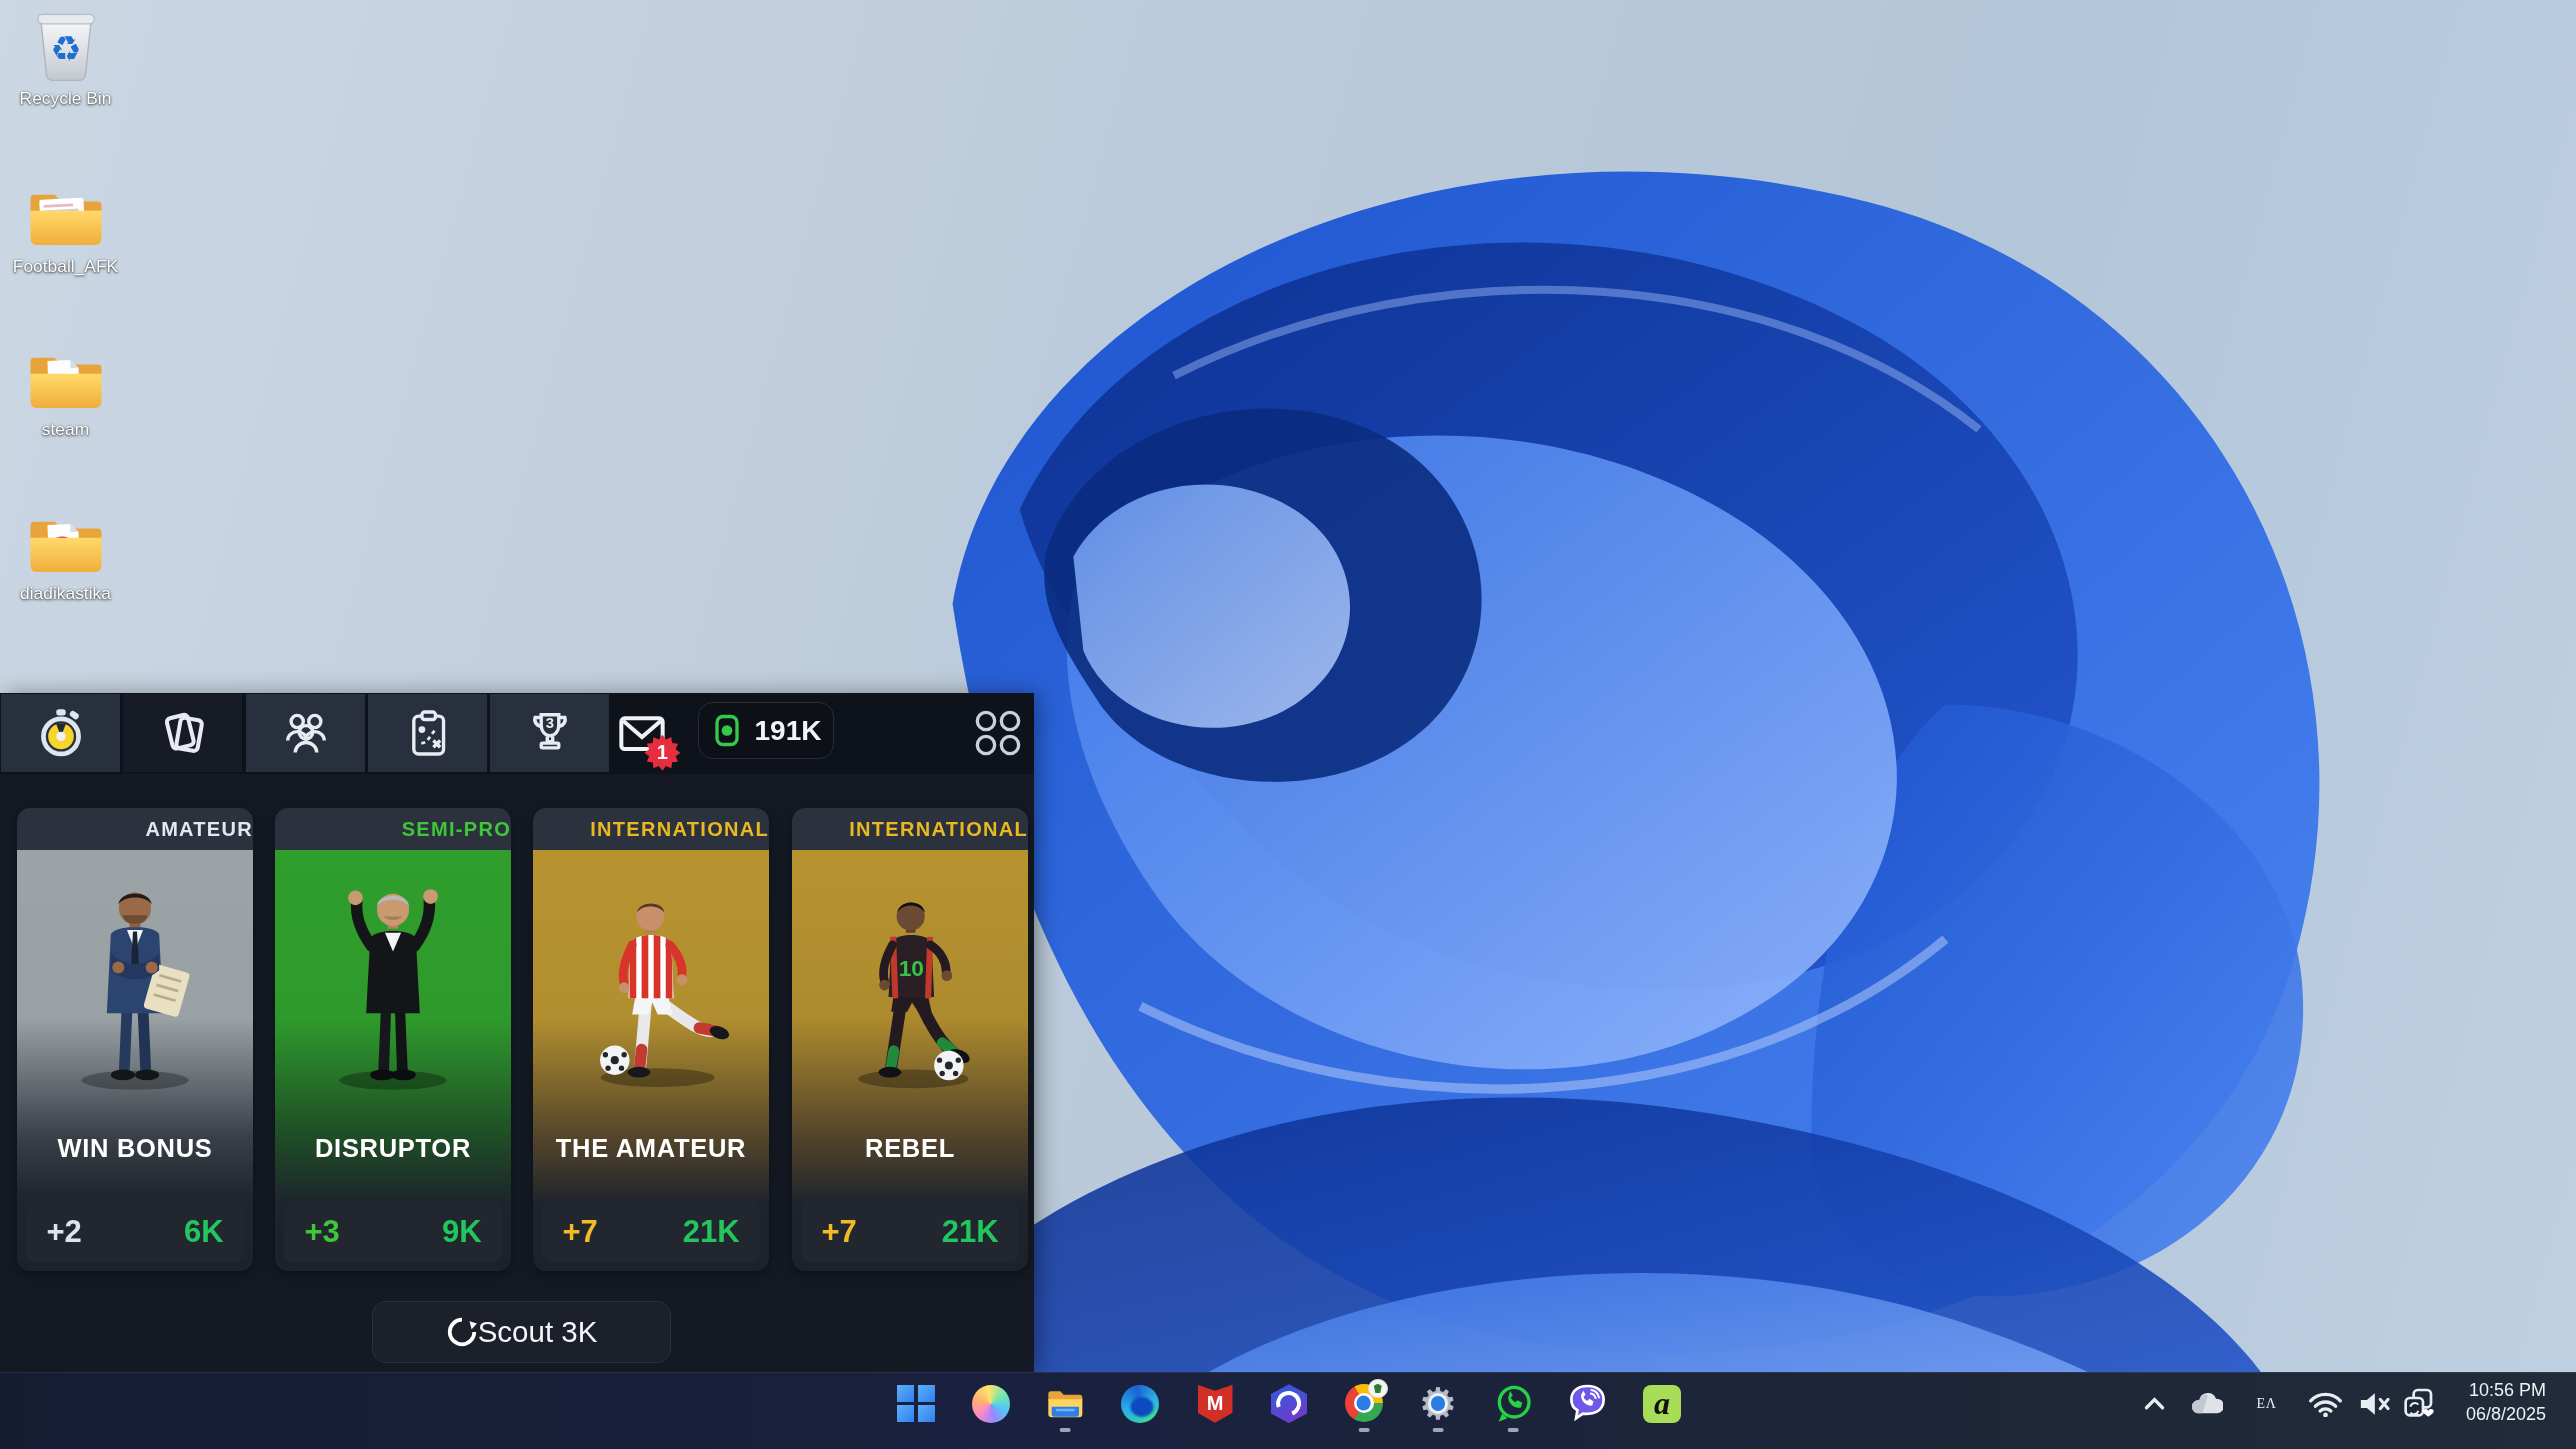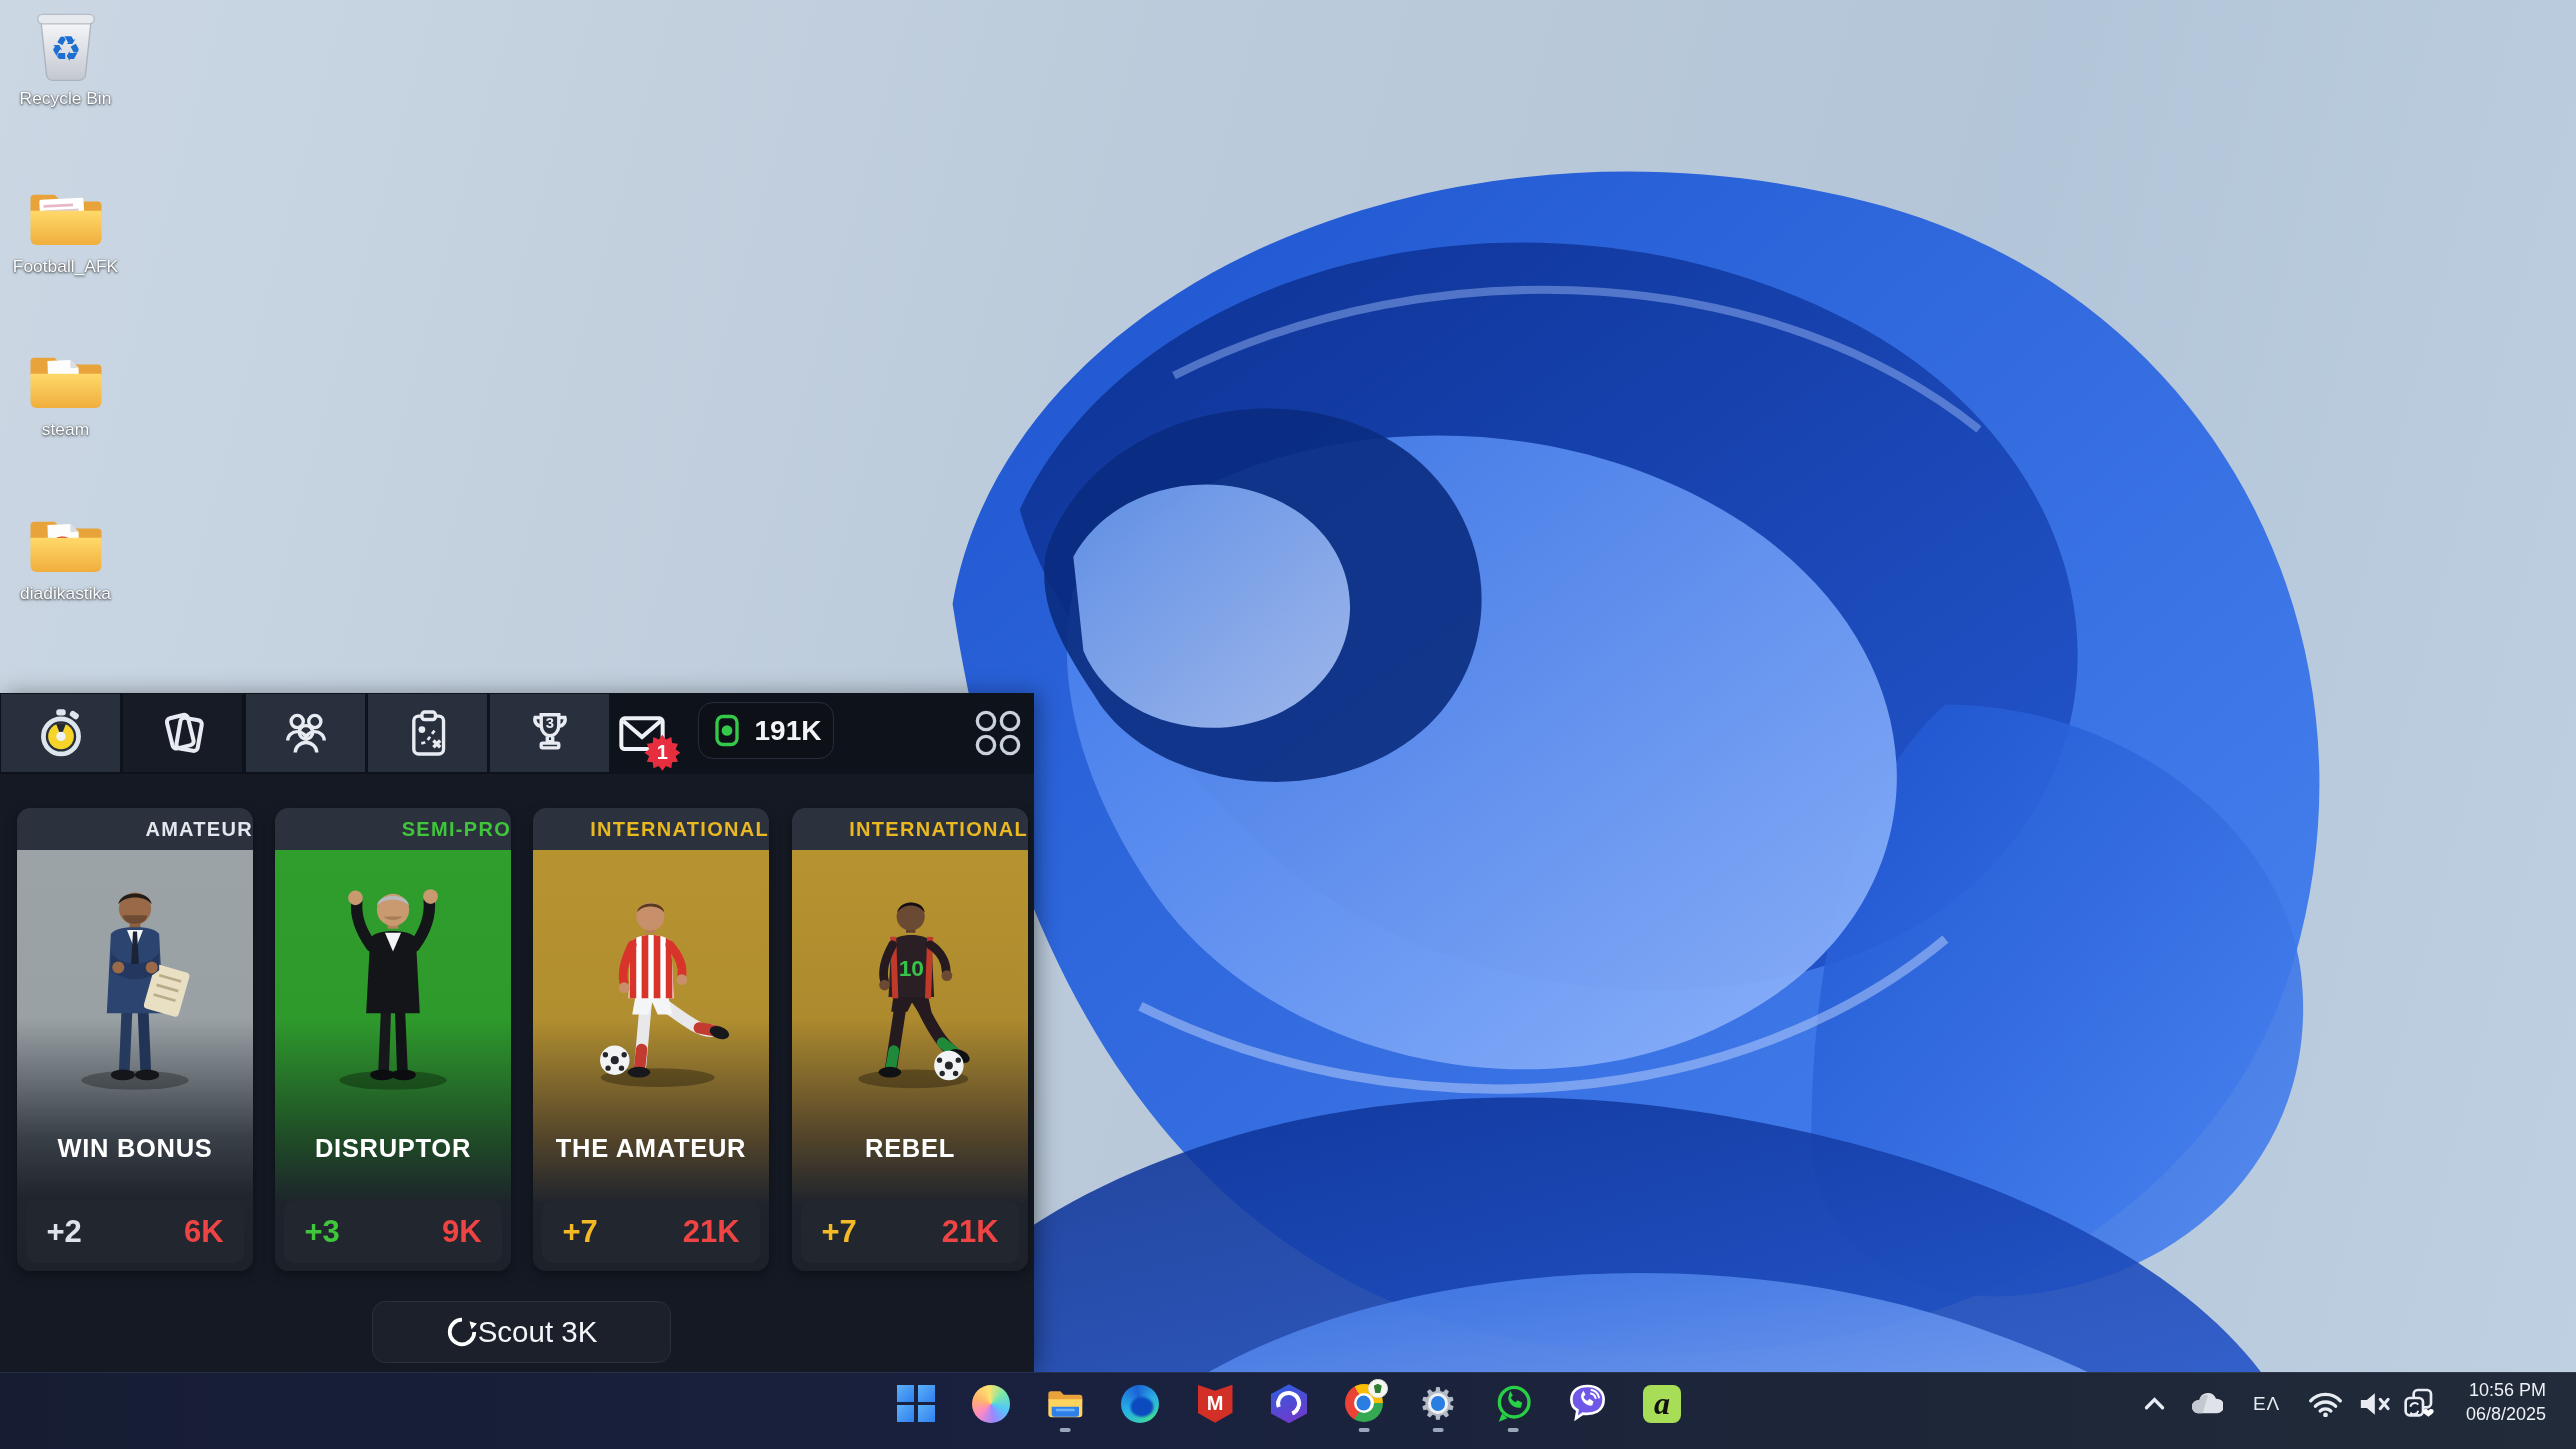--- a/index.html
+++ b/index.html
@@ -42,21 +42,21 @@
   .pc-art svg{position:absolute;left:50%;top:17.4px;transform:translateX(-50%);}
   .c0 .pc-tier{color:#e3e7ee;} .c0 .pc-art{background:linear-gradient(180deg,#9ba3a7 0%,#99a1a5 40%,#3a4048 68%,#20252e 82%,#1c212a 100%);}
   .c1 .pc-tier{color:#3fc63a;} .c1 .pc-art{background:linear-gradient(180deg,#2f9e2c 0%,#2e9a2c 40%,#1f4d26 68%,#1d242c 84%,#1c212a 100%);}
   .c2 .pc-tier{color:#eab821;} .c2 .pc-art{background:linear-gradient(180deg,#b79330 0%,#b18e2f 40%,#55462a 68%,#1f242c 84%,#1c212a 100%);}
   .c3 .pc-tier{color:#eab821;} .c3 .pc-art{background:linear-gradient(180deg,#b79330 0%,#ad8a2e 40%,#53442a 68%,#1f242c 84%,#1c212a 100%);}
   .pc-name{position:absolute;top:326px;left:0;right:0;text-align:center;
     color:#ffffff;font-size:25.5px;font-weight:bold;letter-spacing:0.7px;}
   .pc-stats{position:absolute;top:392px;left:9.4px;right:9.4px;height:63px;border-radius:10.7px;
     background:#21262f;display:flex;align-items:center;justify-content:space-between;
     padding:0 20px;box-sizing:border-box;font-size:31px;font-weight:bold;}
-  .pc-price{color:#ef4444;}
+  .pc-price{color:#22c55e;}
   .c0 .pc-bonus{color:#dfe3ea;} .c1 .pc-bonus{color:#3fc63a;}
   .c2 .pc-bonus,.c3 .pc-bonus{color:#f3ba25;}
 
   .scout-btn{position:absolute;left:372px;top:608px;width:297px;height:60px;
     background:#1b202b;border:0.7px solid #2a303c;border-radius:13.4px;cursor:pointer;
     display:flex;align-items:center;justify-content:center;gap:0;
     color:#f4f6f9;font-size:29.5px;}
 
   
   .taskbar{position:absolute;left:0;top:1372px;width:2576px;height:77px;
@@ -95,21 +95,21 @@
   .crest{position:absolute;right:-4px;top:-5.4px;width:17.4px;height:17.4px;border-radius:50%;
     background:#f4f6f2;border:1.3px solid #dfe3da;display:flex;align-items:center;justify-content:center;}
   .crest i{display:block;width:8px;height:9.4px;background:#2e7d32;
     clip-path:polygon(50% 0,100% 20%,80% 100%,20% 100%,0 20%);}
   .edge{background:conic-gradient(from 140deg,#3ddc97,#27aee8 30%,#1b63d6 58%,#2bb0e5 80%,#3ddc97);position:relative;overflow:hidden;}
   .edge::after{content:"";position:absolute;left:56%;top:58%;transform:translate(-50%,-50%);
     width:23px;height:20px;border-radius:50%;background:#0b4bbF;filter:blur(1.3px);}
   .copilot{background:conic-gradient(from 230deg,#ff8ac2,#ffb36b,#ffe36e,#79e6a8,#52c7f7,#9a86ff,#ff8ac2);}
   .tb-tray-item{position:absolute;top:10.7px;height:40px;display:flex;align-items:center;
     justify-content:center;cursor:pointer;color:#e8ecf2;}
-  .lang{font-size:19px;letter-spacing:0.7px;}
+  .lang{font-size:14px;letter-spacing:0.7px;font-family:Liberation Serif, serif;}
   .clock{position:absolute;right:30px;top:5.4px;text-align:right;color:#eef1f5;
     font-size:18px;line-height:24px;cursor:pointer;}
 
   .tierlabel{user-select:none;}
 </style>
 </head>
 <body>
 
 <div class="screen">
 

